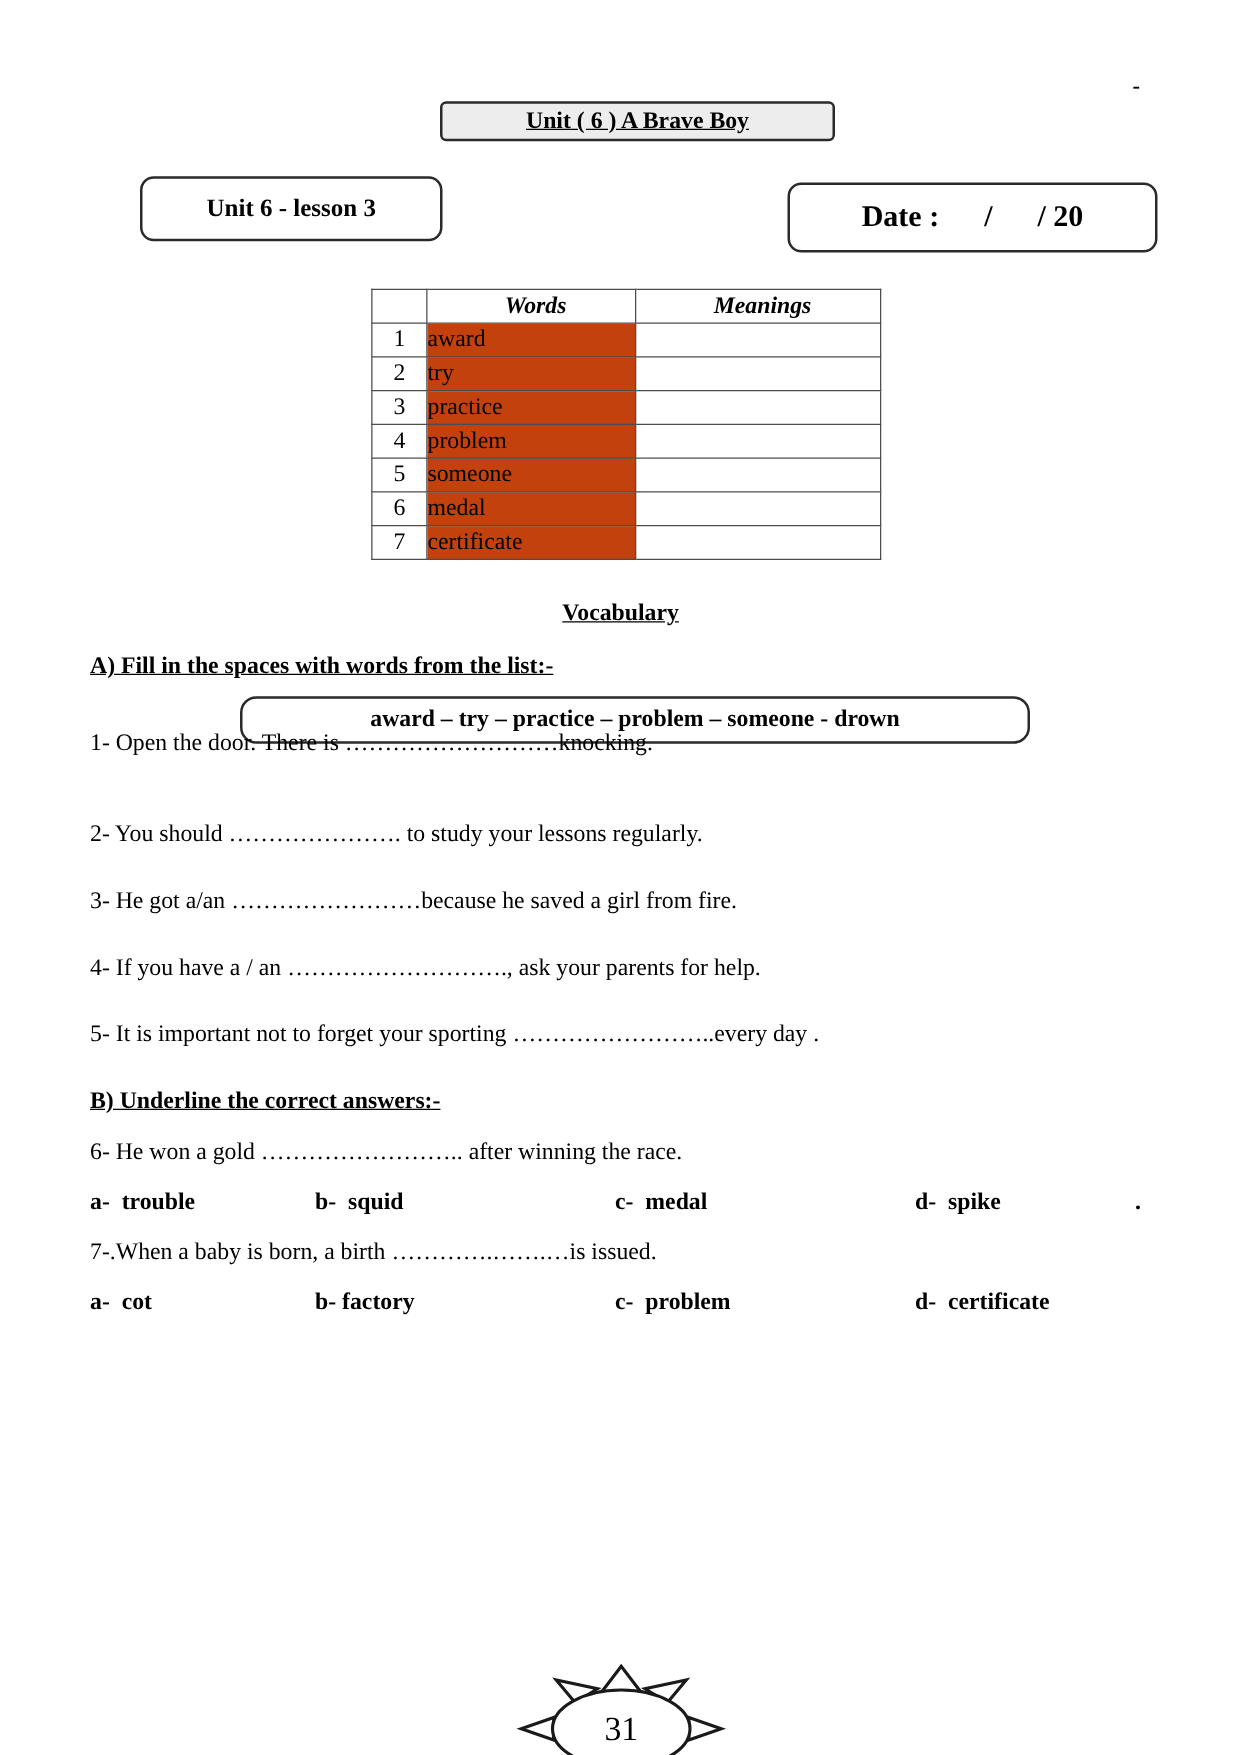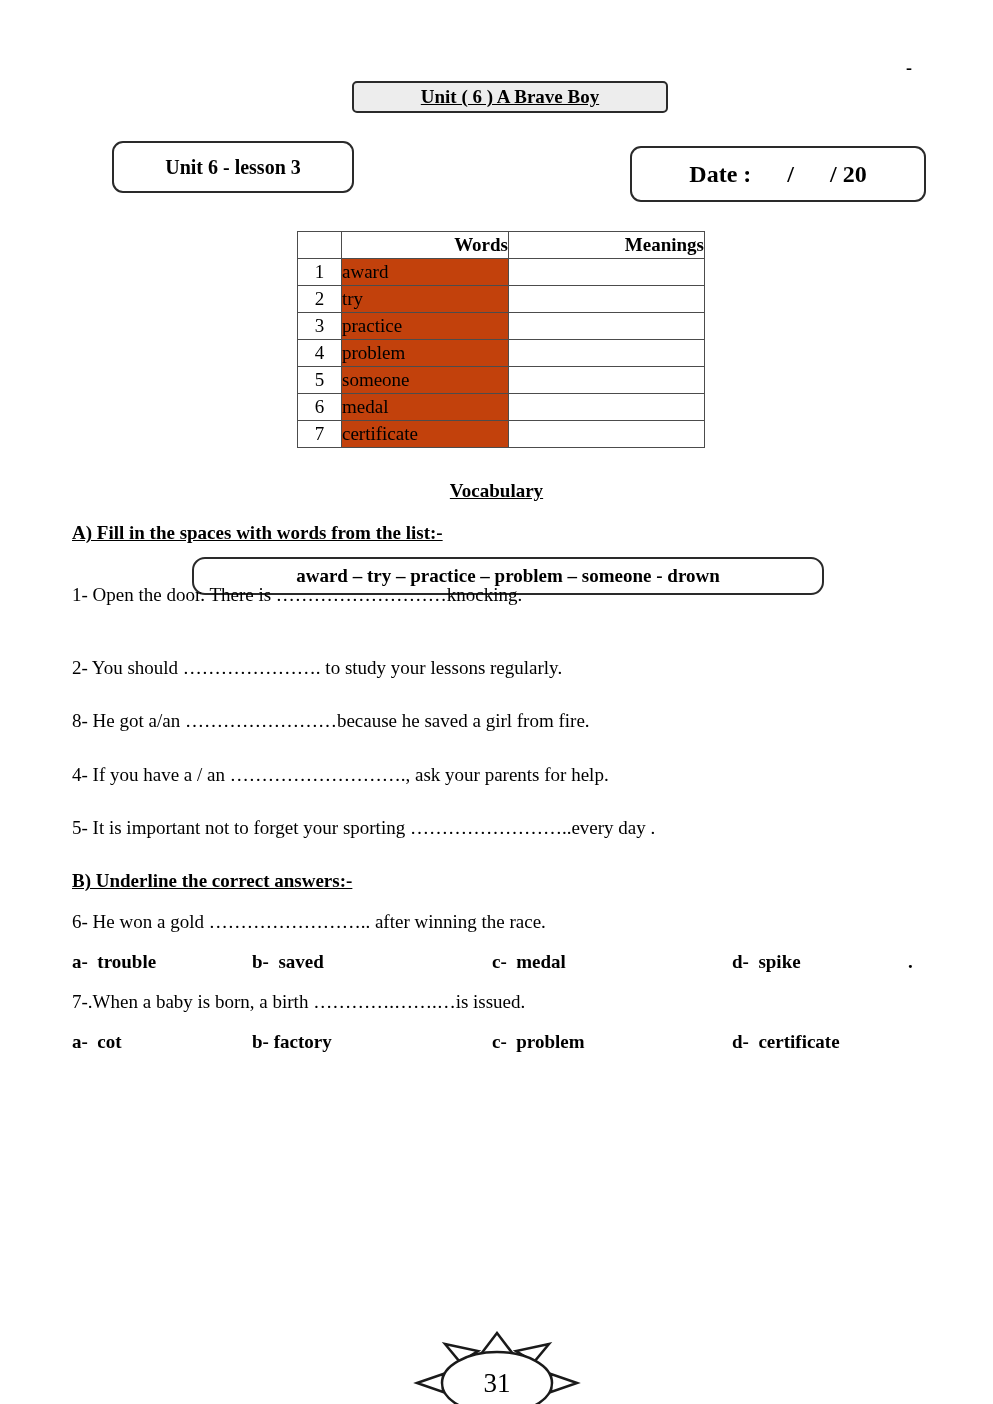--- a/index.html
+++ b/index.html
@@ -37,21 +37,21 @@
   .vocab-table{
     left:297px;top:231px;
     border-collapse:collapse;
     font-size:19px;
   }
   .vocab-table th,.vocab-table td{
     border:1.5px solid #4c4c4c;
     height:26px;padding:0;
     vertical-align:middle;
   }
-  .vocab-table th{font-weight:bold;text-align:right;padding-left:7px;background:#fff;font-size:19px;}
+  .vocab-table th{font-weight:bold;text-align:center;padding-left:7px;background:#fff;font-size:19px;font-style:italic;}
   .col-num{width:36px;text-align:center;background:#fff;}
   .col-word{width:166px;padding-left:7px;background:#c2410c;}
   .col-meaning{width:195px;background:#fff;}
   
   .vocab-heading{
     left:0;top:480px;width:993px;text-align:center;
     font-weight:bold;font-size:19px;
   }
   .vocab-heading span{text-decoration:underline;}
   .sec-heading{
@@ -150,30 +150,30 @@
   </div>
 
   <div class="abs word-bank">
     <span>award – try – practice – problem – someone - drown</span>
   </div>
 
   <div class="abs sec-heading sec-a">A) Fill in the spaces with words from the list:-</div>
 
   <div class="abs sentence s1">1- Open the door. There is ………………………knocking.</div>
   <div class="abs sentence s2">2- You should …………………. to study your lessons regularly.</div>
-  <div class="abs sentence s3">8- He got a/an ……………………because he saved a girl from fire.</div>
+  <div class="abs sentence s3">3- He got a/an ……………………because he saved a girl from fire.</div>
   <div class="abs sentence s4">4- If you have a / an ………………………., ask your parents for help.</div>
   <div class="abs sentence s5">5- It is important not to forget your sporting ……………………..every day .</div>
 
   <div class="abs sec-heading sec-b">B) Underline the correct answers:-</div>
 
   <div class="abs sentence q6">6- He won a gold …………………….. after winning the race.</div>
   <div class="abs options-row opt6">
     <span class="opt opt-a">a-  trouble</span>
-    <span class="opt opt-b">b-  saved</span>
+    <span class="opt opt-b">b-  squid</span>
     <span class="opt opt-c">c-  medal</span>
     <span class="opt opt-d">d-  spike</span>
     <span class="opt opt-dot">.</span>
   </div>
 
   <div class="abs sentence q7">7-.When a baby is born, a birth ………….…….…is issued.</div>
   <div class="abs options-row opt7">
     <span class="opt opt-a">a-  cot</span>
     <span class="opt opt-b">b- factory</span>
     <span class="opt opt-c">c-  problem</span>

